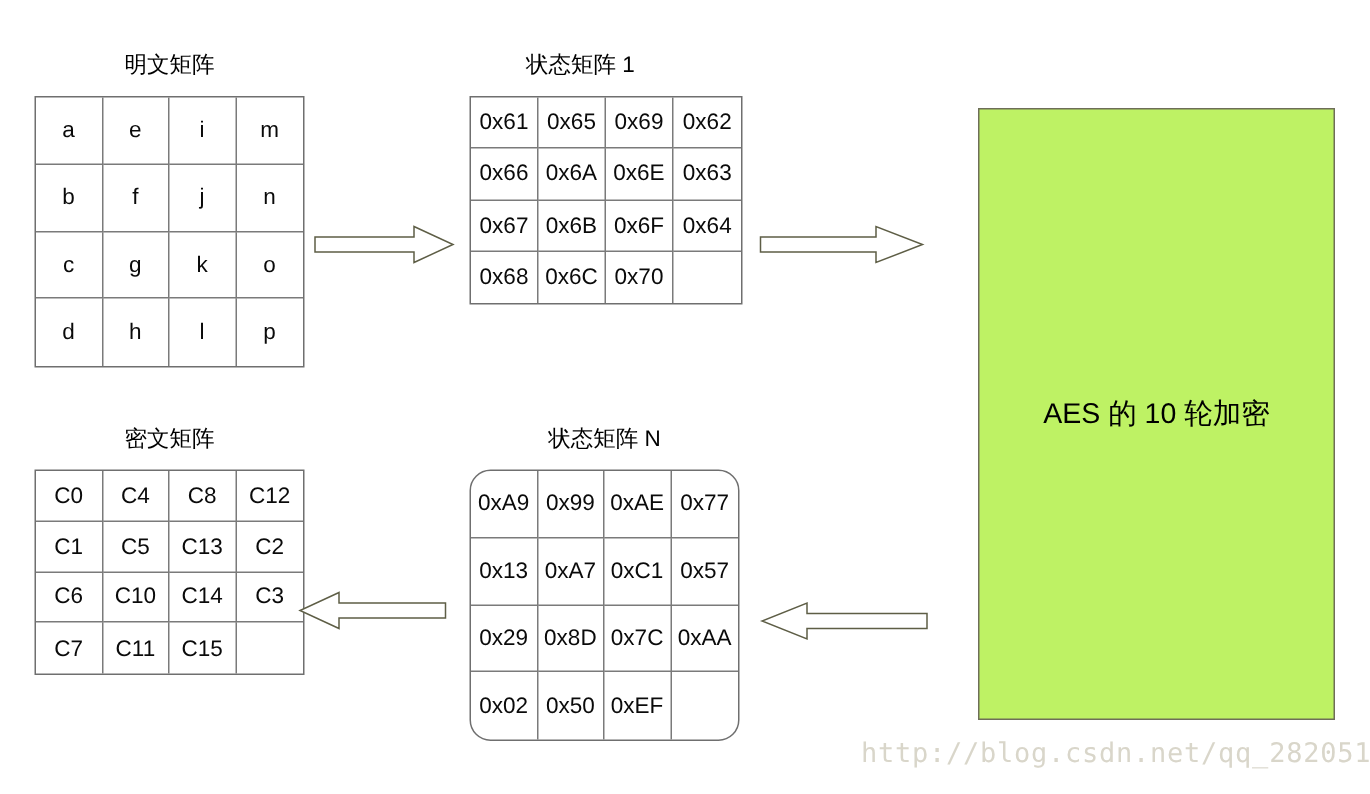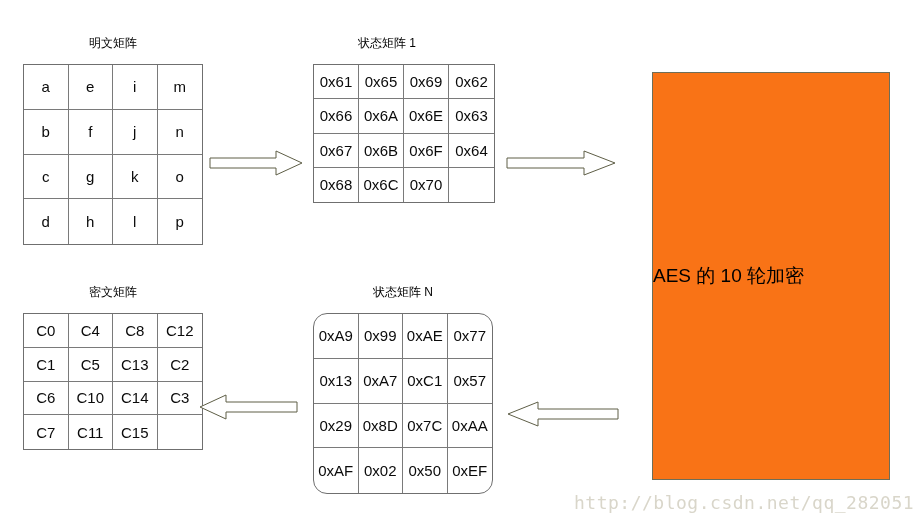--- a/index.html
+++ b/index.html
@@ -11,21 +11,21 @@
   .canvas {
     position: relative;
     width: 913px;
     height: 529px;
     background: #ffffff;
     overflow: hidden;
   }
   .matrix-title {
     position: absolute;
     text-align: center;
-    font-size: 12px;
+    font-size: 15px;
     color: #000000;
     line-height: 19px;
   }
   .matrix-grid {
     position: absolute;
     display: grid;
     grid-template-columns: repeat(4, 1fr);
     grid-template-rows: repeat(4, 1fr);
     border: 1px solid #6f6f6f;
     background: #ffffff;
@@ -53,24 +53,25 @@
   #m4-title { left: 313px; top: 283px; width: 180px; }
   #m4-grid  { left: 313px; top: 313px; width: 180px; height: 181px; border-radius: 14px; }
 
   .aes-box {
     position: absolute;
     left: 652px;
     top: 72px;
     width: 238px;
     height: 408px;
     border: 1px solid #6e6e58;
-    background: #f97316;
+    background: #bef264;
     box-sizing: border-box;
     display: flex;
     align-items: center;
+    justify-content: center;
   }
   .aes-box .label {
     font-size: 19px;
     color: #000000;
     white-space: nowrap;
   }
   .arrows-overlay {
     position: absolute;
     left: 0;
     top: 0;
@@ -164,21 +165,20 @@
       <div class="cell">0xAE</div>
       <div class="cell">0x77</div>
       <div class="cell">0x13</div>
       <div class="cell">0xA7</div>
       <div class="cell">0xC1</div>
       <div class="cell">0x57</div>
       <div class="cell">0x29</div>
       <div class="cell">0x8D</div>
       <div class="cell">0x7C</div>
       <div class="cell">0xAA</div>
-      <div class="cell">0xAF</div>
       <div class="cell">0x02</div>
       <div class="cell">0x50</div>
       <div class="cell">0xEF</div>
     </div>
 
   <div class="aes-box">
     <div class="label">AES 的 10 轮加密</div>
   </div>
 
   <svg class="arrows-overlay" viewBox="0 0 913 529" xmlns="http://www.w3.org/2000/svg">

